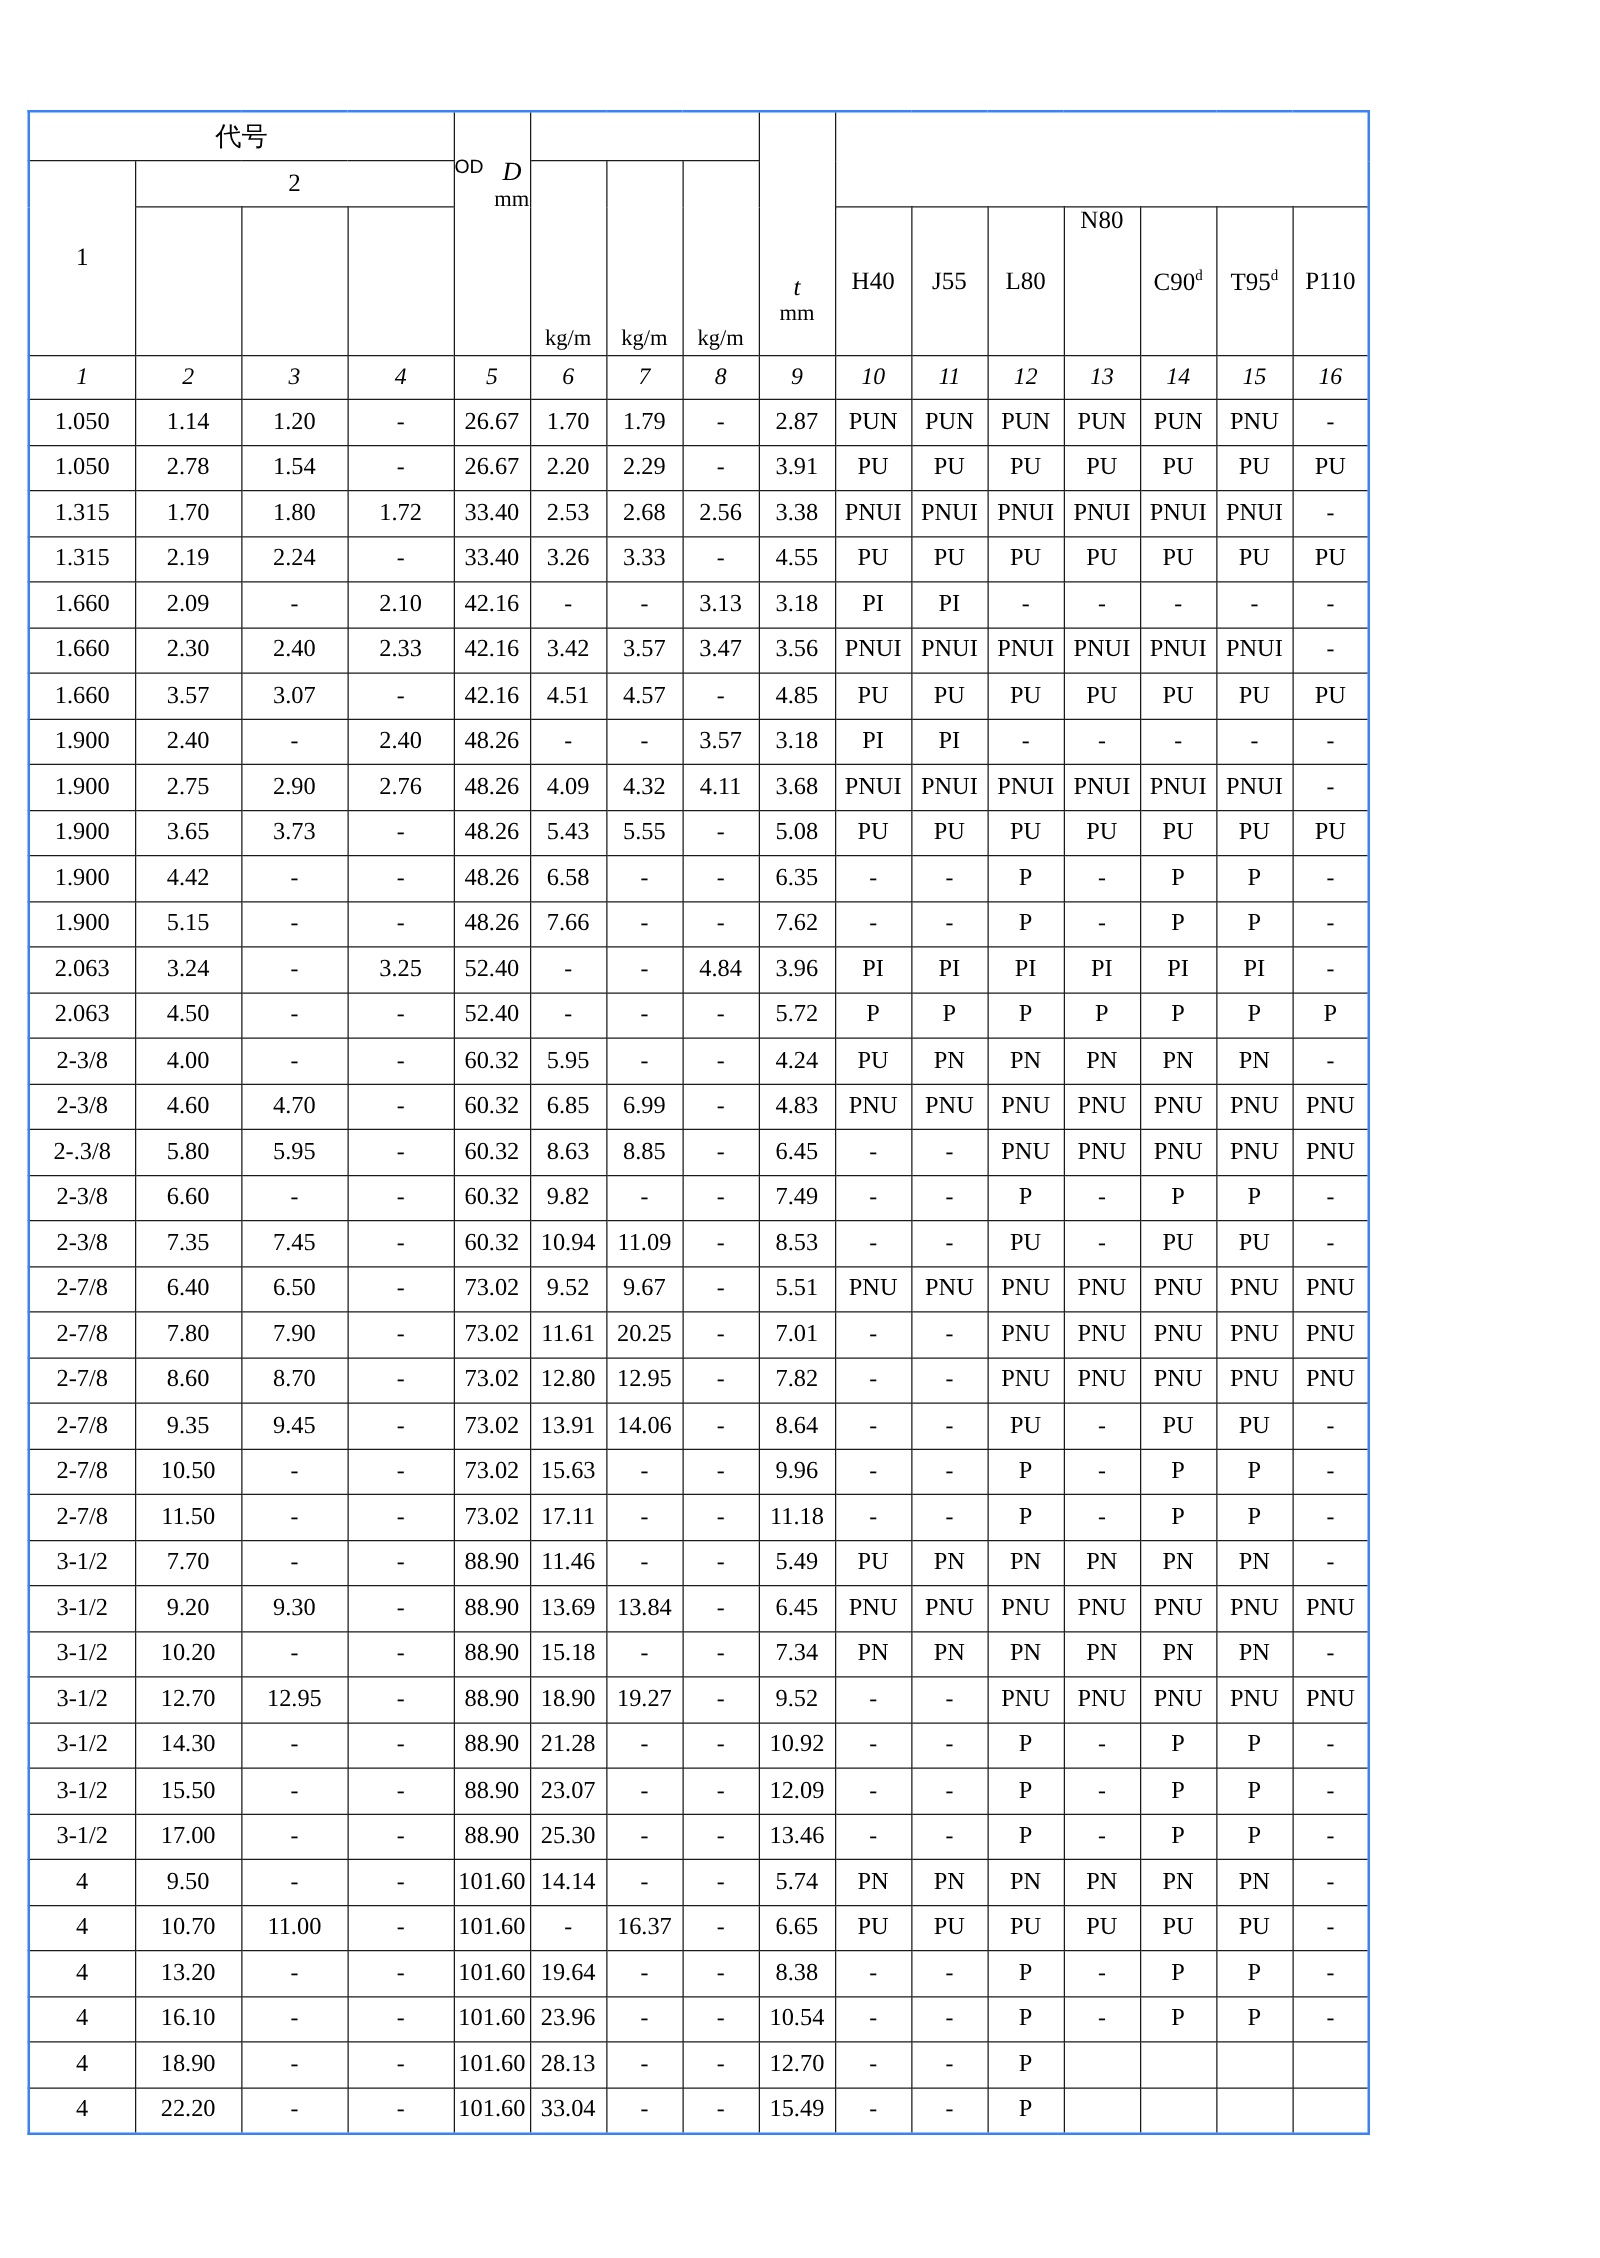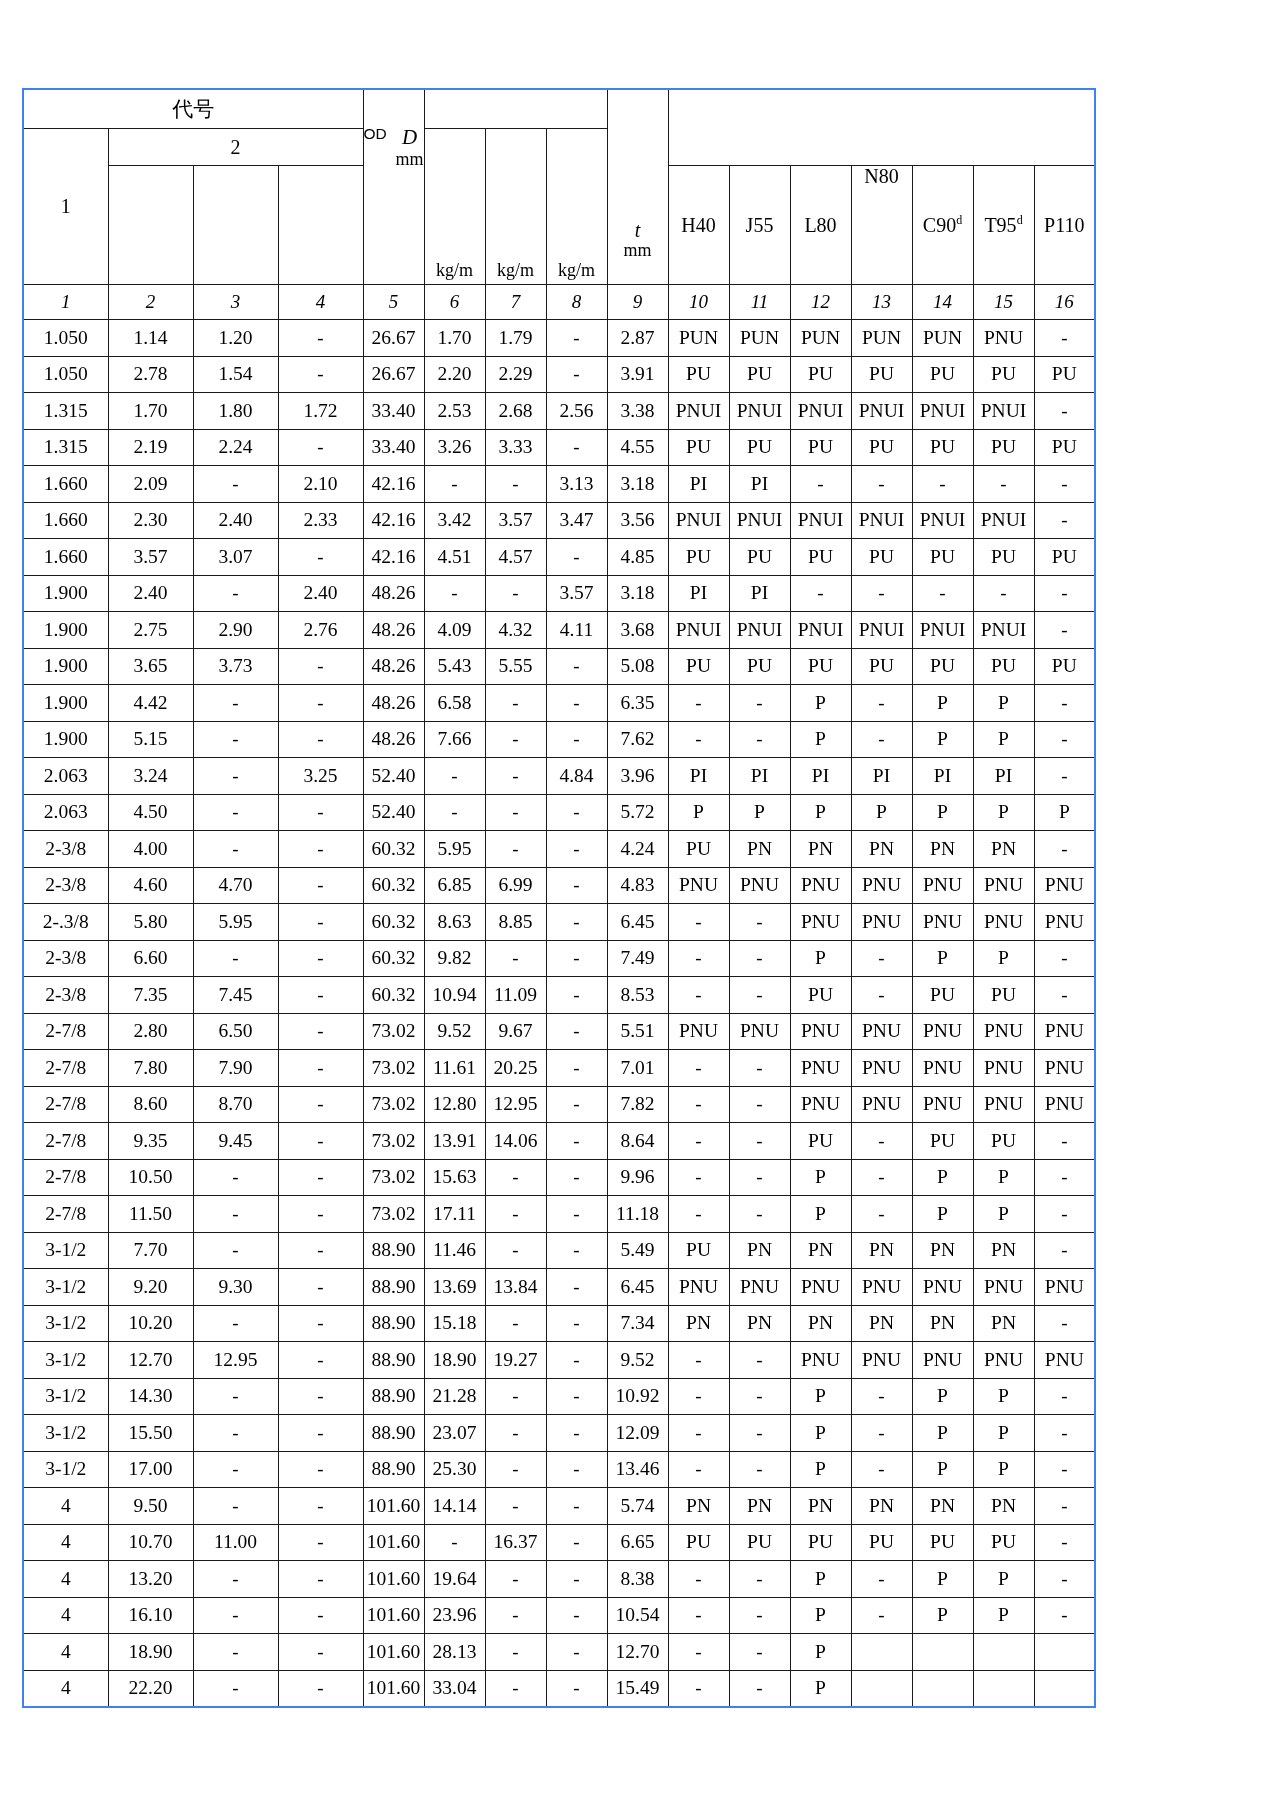--- a/index.html
+++ b/index.html
@@ -537,21 +537,21 @@
           <td class="dash">-</td>
           <td class="dash">-</td>
           <td>PU</td>
           <td class="dash">-</td>
           <td>PU</td>
           <td>PU</td>
           <td class="dash">-</td>
         </tr>
         <tr>
           <td class="grp-top">2-7/8</td>
-          <td class="grp-top">2.80</td>
+          <td class="grp-top">6.40</td>
           <td class="grp-top">6.50</td>
           <td class="dash grp-top">-</td>
           <td class="grp-top">73.02</td>
           <td class="grp-top">9.52</td>
           <td class="grp-top">9.67</td>
           <td class="dash grp-top">-</td>
           <td class="grp-top">5.51</td>
           <td class="grp-top">PNU</td>
           <td class="grp-top">PNU</td>
           <td class="grp-top">PNU</td>

